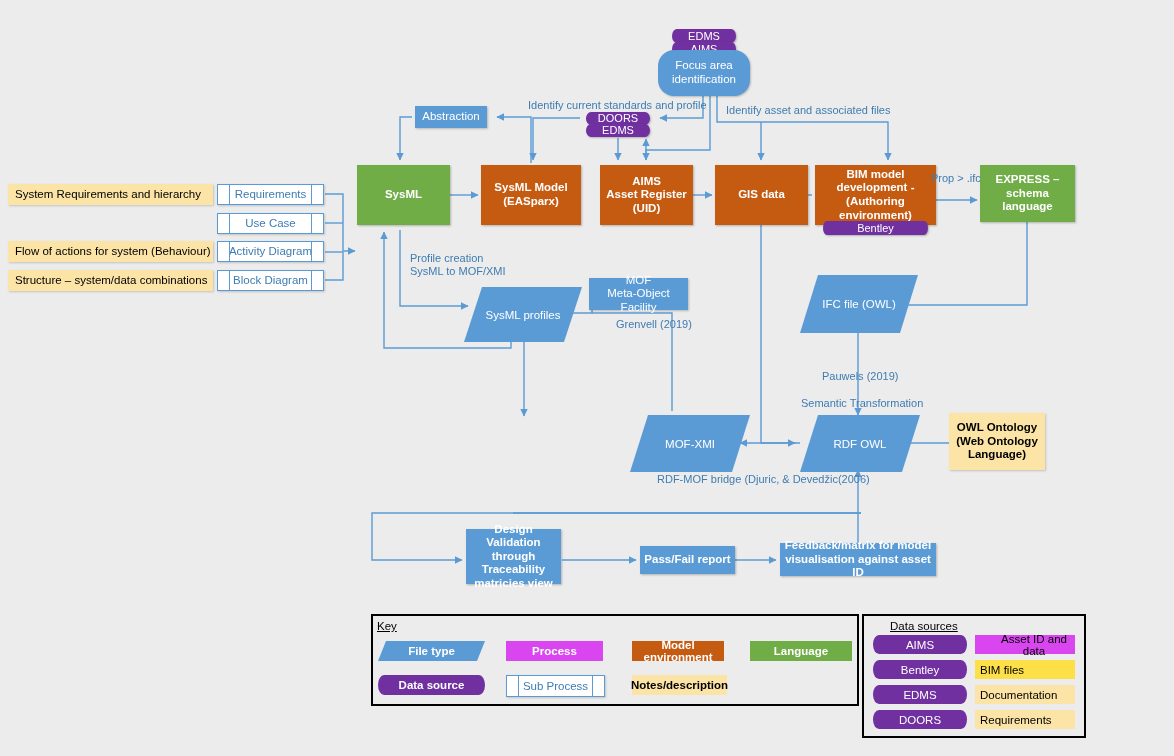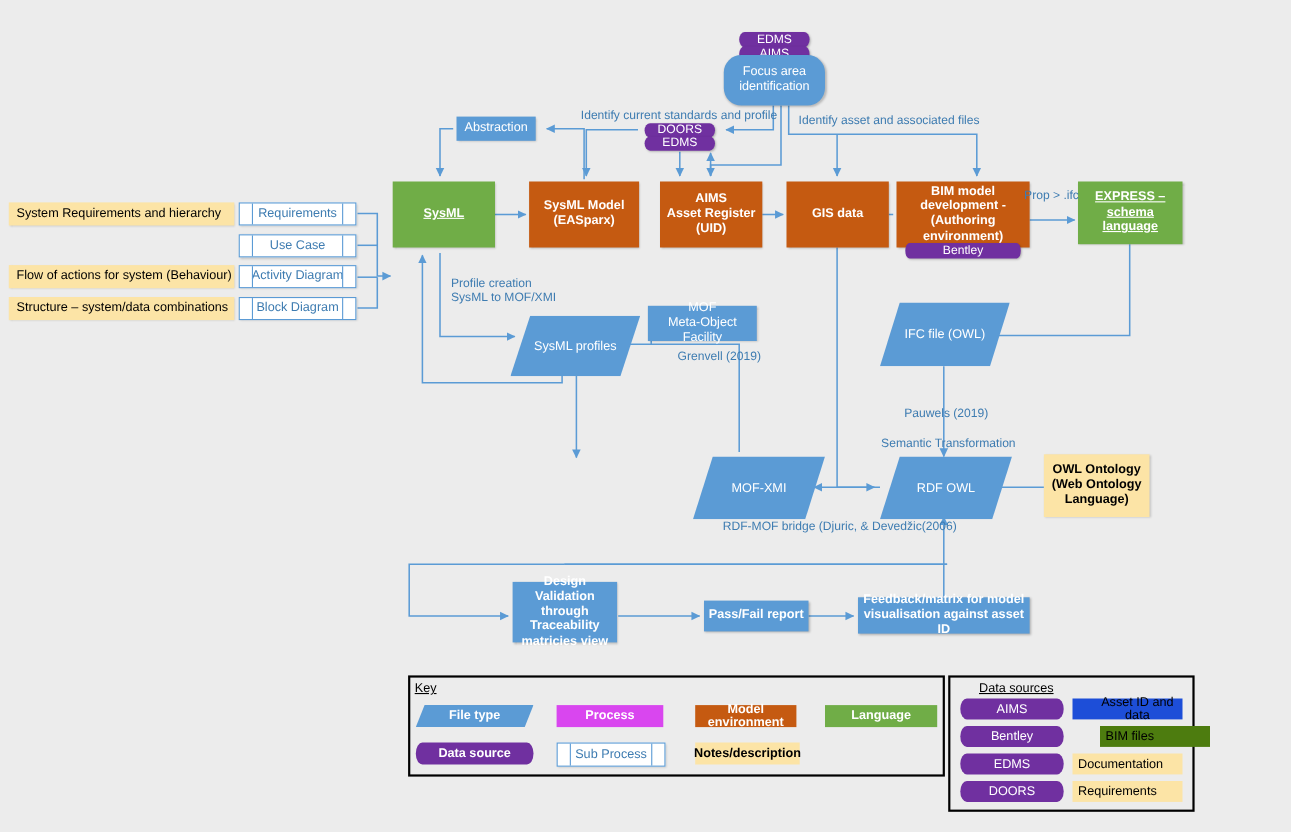--- a/index.html
+++ b/index.html
@@ -16,21 +16,20 @@
   .node span{display:block;width:100%;line-height:1.18;}
 
   
   .env{           
     background:#C55A11;color:#ffffff;font-weight:bold;font-size:11.5px;
     box-shadow:1px 1px 2px rgba(0,0,0,.25);
   }
   .lang{          
     background:#70AD47;color:#ffffff;font-weight:bold;font-size:11.5px;
     box-shadow:1px 1px 2px rgba(0,0,0,.25);
-    text-decoration:underline;
   }
   .proc{          
     background:#5B9BD5;color:#ffffff;font-weight:bold;font-size:11.5px;
     box-shadow:1px 1px 2px rgba(0,0,0,.25);
   }
   .proc-plain{    
     background:#5B9BD5;color:#ffffff;font-weight:normal;font-size:11.5px;
     box-shadow:1px 1px 2px rgba(0,0,0,.22);
   }
   .subproc{       
@@ -364,28 +363,28 @@
   <div class="legend-item" style="left:632px;top:675px;width:95px;height:20px;background:#FCE4A6;color:#000;font-weight:bold;">
     <span>Notes/description</span>
   </div>
 
   <div class="panel" style="left:862px;top:614px;width:224px;height:124px;"></div>
   <div class="panel-title" style="left:868px;top:620px;margin-left:22px;">Data sources</div>
 
   <div class="legend-item" style="left:873px;top:635px;width:94px;height:19px;background:#7030A0;color:#fff;border-radius:6px / 50%;">
     <span>AIMS</span>
   </div>
-  <div class="legend-item note-left" style="left:975px;top:635px;width:100px;height:19px;background:#1d4ed8;color:#000;justify-content:flex-start;padding-left:18px;box-sizing:border-box;">
+  <div class="legend-item note-left" style="left:975px;top:635px;width:100px;height:19px;background:#d946ef;color:#000;justify-content:flex-start;padding-left:18px;box-sizing:border-box;">
     <span>Asset ID and data</span>
   </div>
 
   <div class="legend-item" style="left:873px;top:660px;width:94px;height:19px;background:#7030A0;color:#fff;border-radius:6px / 50%;">
     <span>Bentley</span>
   </div>
-  <div class="legend-item note-left" style="left:1000px;top:660px;width:100px;height:19px;background:#4d7c0f;color:#000;justify-content:flex-start;padding-left:5px;box-sizing:border-box;">
+  <div class="legend-item note-left" style="left:975px;top:660px;width:100px;height:19px;background:#fde047;color:#000;justify-content:flex-start;padding-left:5px;box-sizing:border-box;">
     <span>BIM files</span>
   </div>
 
   <div class="legend-item" style="left:873px;top:685px;width:94px;height:19px;background:#7030A0;color:#fff;border-radius:6px / 50%;">
     <span>EDMS</span>
   </div>
   <div class="legend-item note-left" style="left:975px;top:685px;width:100px;height:19px;background:#FCE4A6;color:#000;justify-content:flex-start;padding-left:5px;box-sizing:border-box;">
     <span>Documentation</span>
   </div>
 

